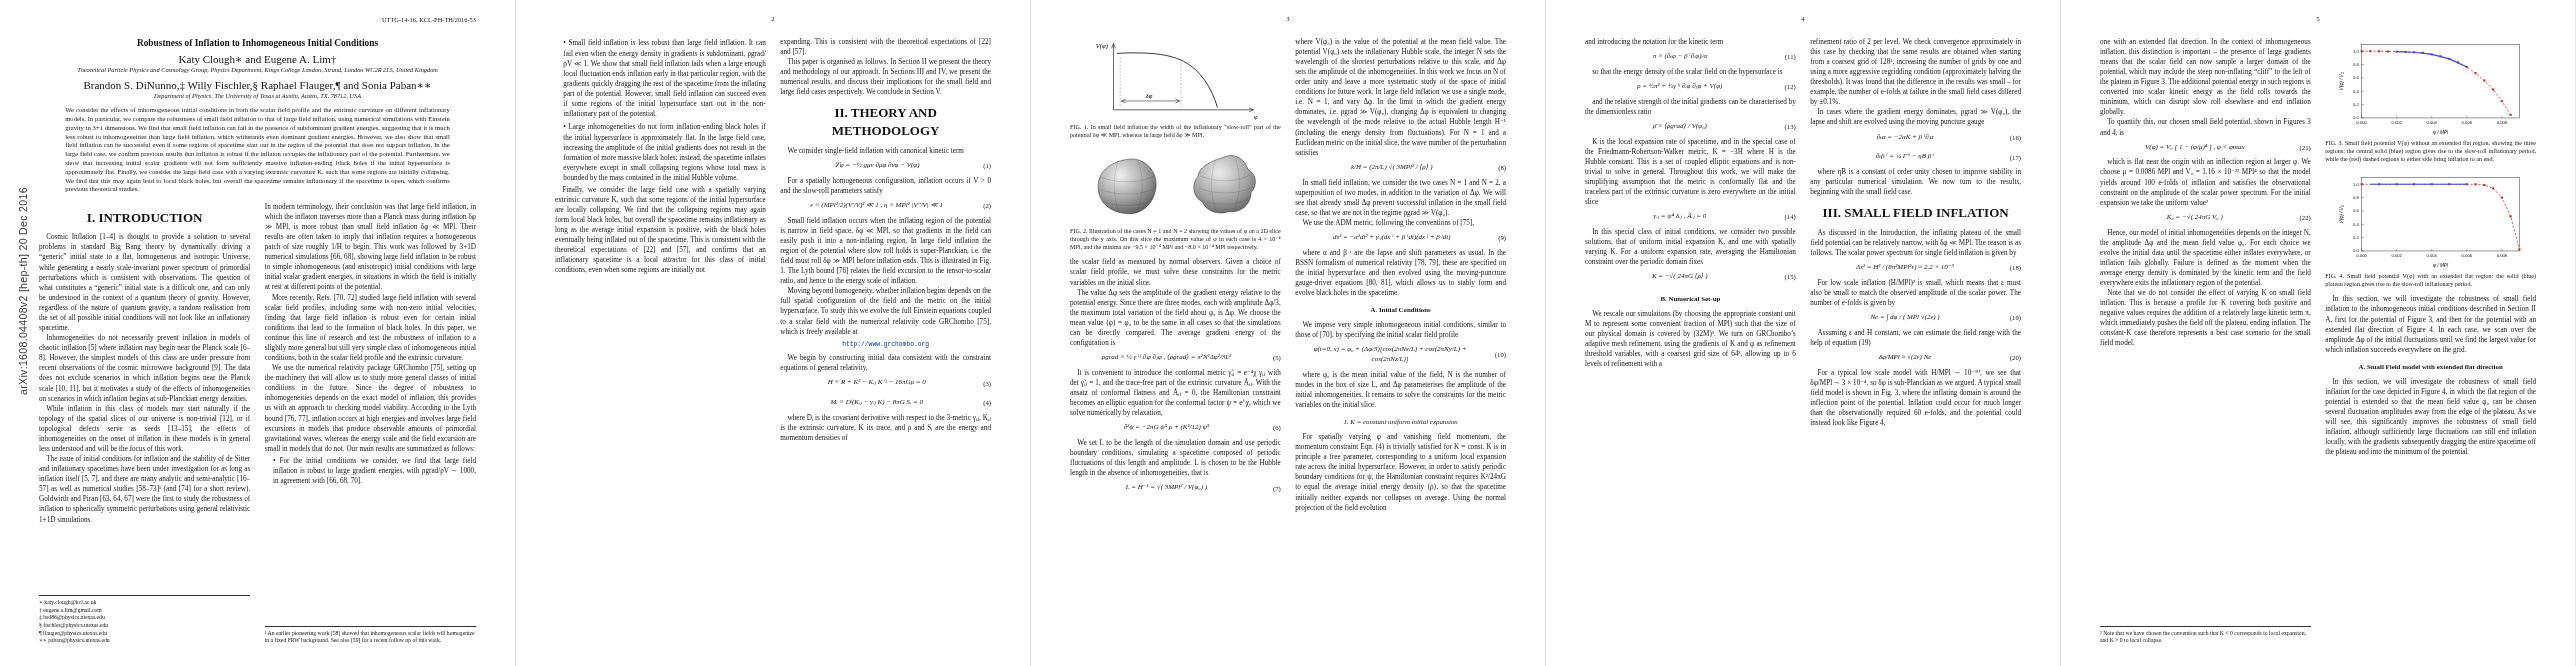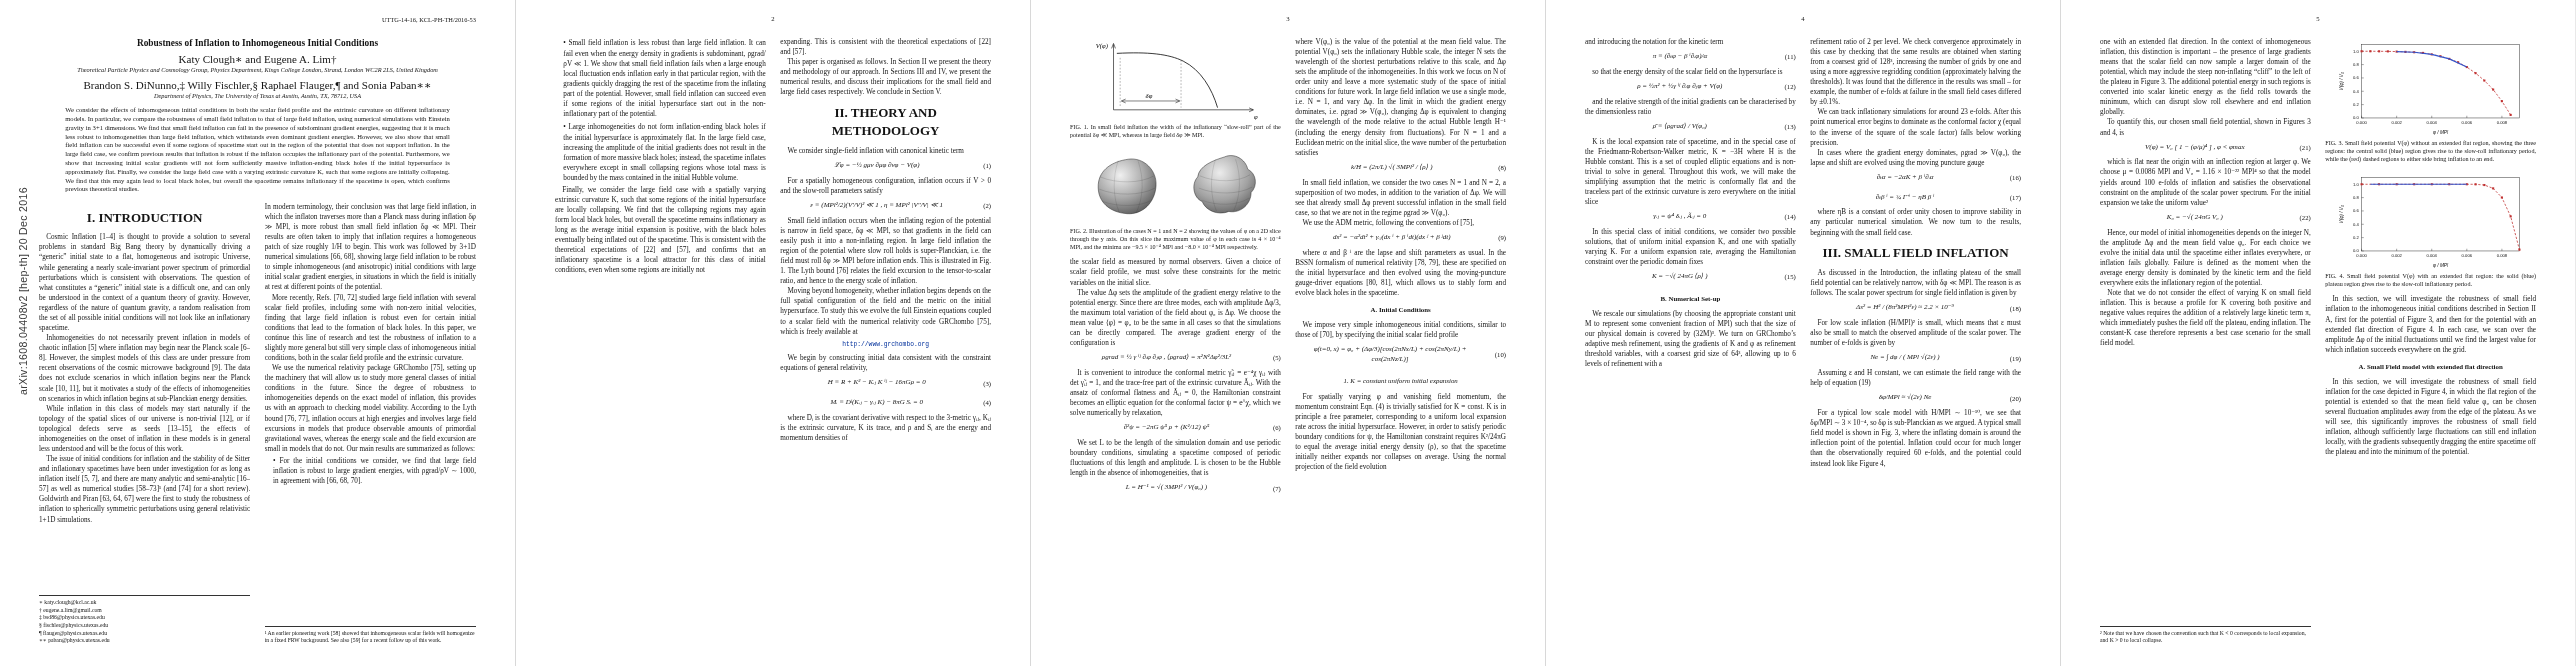--- a/index.html
+++ b/index.html
@@ -199,20 +199,21 @@
             <span class="eqbody">ds² = −α²dt² + γᵢⱼ(dx ⁱ + β ⁱdt)(dx ʲ + β ʲdt)</span>
             <span class="eqnum">(9)</span>
           </div>
           <div class="p ind">where α and β ⁱ are the lapse and shift parameters as usual. In the BSSN formalism of numerical relativity [78, 79], these are specified on the initial hypersurface and then evolved using the moving-puncture gauge-driver equations [80, 81], which allows us to stably form and evolve black holes in the spacetime.</div>
           <div class="sub">A.   Initial Conditions</div>
           <div class="p ind">We impose very simple inhomogeneous initial conditions, similar to those of [70], by specifying the initial scalar field profile</div>
           <div class="eq">
             <span class="eqbody">φ(t=0, x) = φ₀ + (Δφ/3)[cos(2πNx/L) + cos(2πNy/L) + cos(2πNz/L)]</span>
             <span class="eqnum">(10)</span>
           </div>
+          <div class="p ind">where φ₀ is the mean initial value of the field, N is the number of modes in the box of size L, and Δφ parameterises the amplitude of the initial inhomogeneities. It remains to solve the constraints for the metric variables on the initial slice.</div>
           <div class="subi">1.   K = constant uniform initial expansion</div>
           <div class="p ind">For spatially varying φ and vanishing field momentum, the momentum constraint Eqn. (4) is trivially satisfied for K = const. K is in principle a free parameter, corresponding to a uniform local expansion rate across the initial hypersurface. However, in order to satisfy periodic boundary conditions for ψ, the Hamiltonian constraint requires K²/24πG to equal the average initial energy density ⟨ρ⟩, so that the spacetime initially neither expands nor collapses on average. Using the normal projection of the field evolution</div>
         </div>
     </div>
   </div>
 
   <div class="page">
     <div class="pagenum">4</div>
     <div class="cols">
       <div class="col">
@@ -239,21 +240,20 @@
           <div class="p ind">In this special class of initial conditions, we consider two possible solutions, that of uniform initial expansion K, and one with spatially varying K. For a uniform expansion rate, averaging the Hamiltonian constraint over the periodic domain fixes</div>
           <div class="eq">
             <span class="eqbody">K = −√( 24πG ⟨ρ⟩ )</span>
             <span class="eqnum">(15)</span>
           </div>
           <div class="sub">B.   Numerical Set-up</div>
           <div class="p ind">We rescale our simulations (by choosing the appropriate constant unit M to represent some convenient fraction of MPl) such that the size of our physical domain is covered by (32M)³. We turn on GRChombo’s adaptive mesh refinement, using the gradients of K and φ as refinement threshold variables, with a coarsest grid size of 64³, allowing up to 6 levels of refinement with a</div>
         </div>
       <div class="col">
           <div class="p">refinement ratio of 2 per level. We check convergence approximately in this case by checking that the same results are obtained when starting from a coarsest grid of 128³, increasing the number of grids by one and using a more aggressive regridding condition (approximately halving the thresholds). It was found that the difference in the results was small – for example, the number of e-folds at failure in the small field cases differed by ±0.1%.</div>
-          <div class="p ind">We can track inflationary simulations for around 23 e-folds. After this point numerical error begins to dominate as the conformal factor χ (equal to the inverse of the square of the scale factor) falls below working precision.</div>
           <div class="p ind">In cases where the gradient energy dominates, ρgrad ≫ V(φ₀), the lapse and shift are evolved using the moving puncture gauge</div>
           <div class="eq">
             <span class="eqbody">∂ₜα = −2αK + β ⁱ∂ᵢα</span>
             <span class="eqnum">(16)</span>
           </div>
           <div class="eq">
             <span class="eqbody">∂ₜβ ⁱ = ¾ Γ̃ ⁱ − ηB β ⁱ</span>
             <span class="eqnum">(17)</span>
           </div>
           <div class="p ind">where ηB is a constant of order unity chosen to improve stability in any particular numerical simulation. We now turn to the results, beginning with the small field case.</div>

